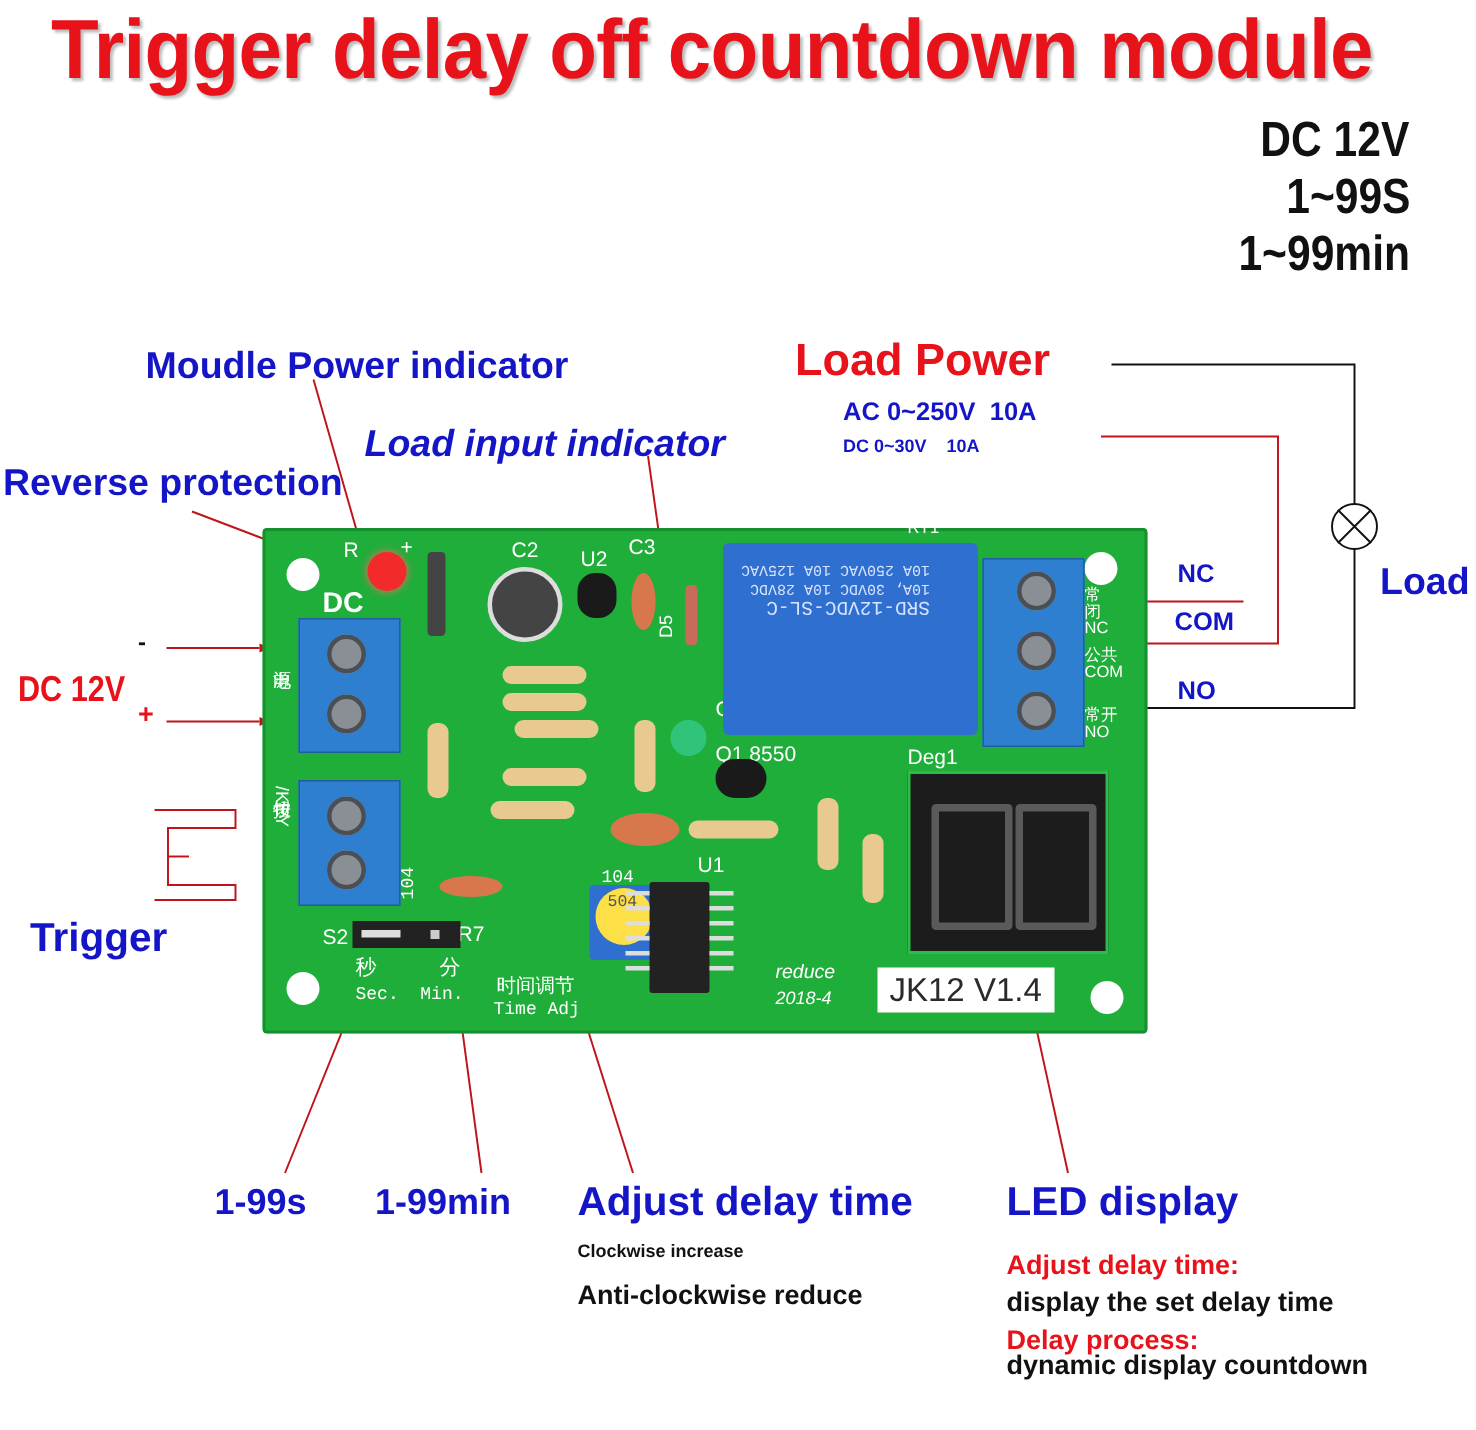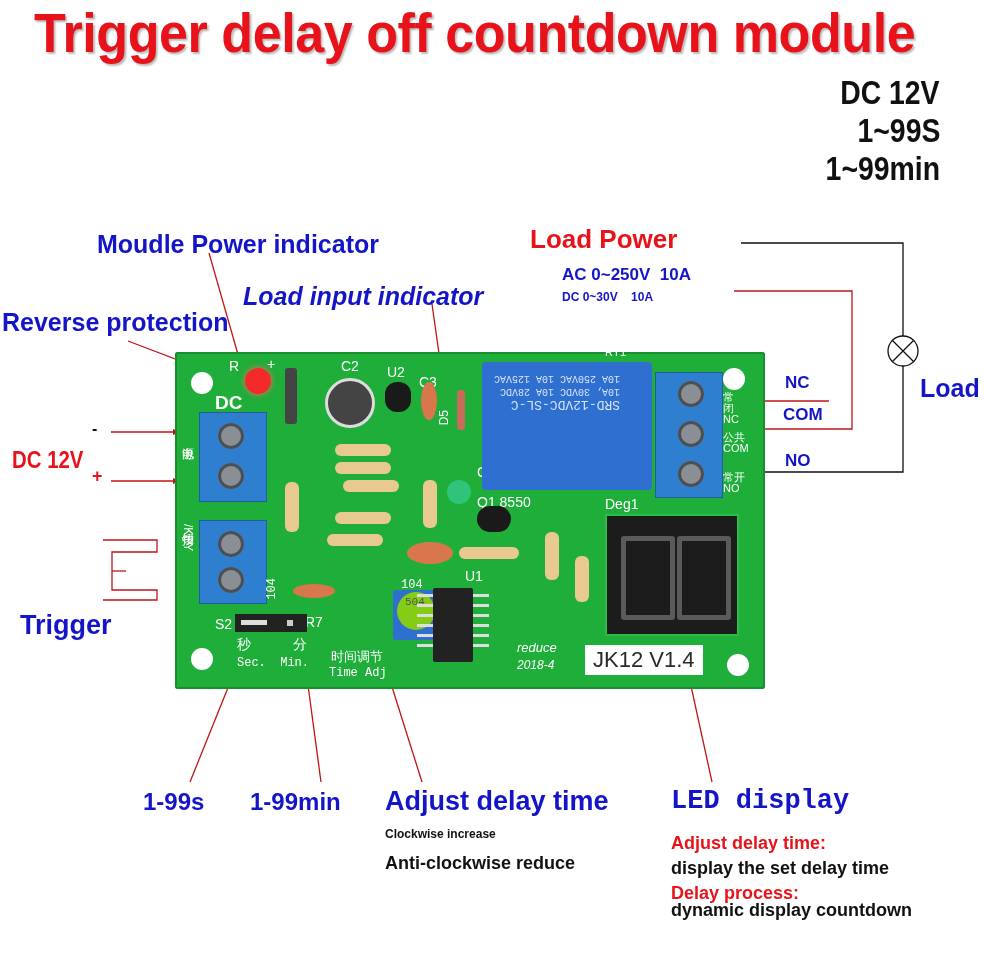--- a/index.html
+++ b/index.html
@@ -20,21 +20,21 @@
   .relay .rt{position:absolute;left:12px;top:10px;transform:rotate(180deg);line-height:13px;white-space:nowrap;}
   .seg{position:absolute;left:430px;top:162px;width:130px;height:118px;background:#1c1c1c;border:2px solid #2bbd47;}
   .digit{position:absolute;top:20px;width:44px;height:74px;border:5px solid #5a5a5a;border-radius:3px;}
   .ic{position:absolute;left:258px;top:236px;width:40px;height:74px;background:#222;border-radius:2px;}
   .pin{position:absolute;width:16px;height:3px;background:#ddd;}
   .res{position:absolute;height:12px;background:#e8c98f;border-radius:6px;}
   .silk{position:absolute;color:#fff;font-size:14px;white-space:nowrap;}
   .silkm{position:absolute;color:#fff;font-size:12px;font-family:"Liberation Mono",monospace;white-space:nowrap;}
   .jk{position:absolute;left:410px;top:293px;padding:2px 8px;background:#fff;color:#2a2a2a;font-size:22px;font-family:"Liberation Sans",sans-serif;}
   .pot{position:absolute;left:218px;top:238px;width:46px;height:50px;background:#2e6fd0;border-radius:3px;}
-  .pot .knob{position:absolute;left:4px;top:2px;width:38px;height:38px;border-radius:50%;background:#84cc16;}
+  .pot .knob{position:absolute;left:4px;top:2px;width:38px;height:38px;border-radius:50%;background:#fde047;}
   .led-r{position:absolute;left:70px;top:16px;width:26px;height:26px;border-radius:50%;background:#f22a2a;box-shadow:0 0 6px #f66;}
   .led-g{position:absolute;left:272px;top:128px;width:24px;height:24px;border-radius:50%;background:#2fc47a;}
   .cap{position:absolute;border-radius:50%;background:#d9774c;}
   .jumper{position:absolute;left:60px;top:262px;width:72px;height:18px;background:#222;}
 </style>
 </head>
 <body>
 
 <svg class="lines" viewBox="0 0 984 953">
   <g stroke="#c0141a" stroke-width="1.3" fill="none">
@@ -67,21 +67,21 @@
 </svg>
 
 <div class="abs title">Trigger delay off countdown module</div>
 <div class="abs spec" style="top:76px;">DC 12V</div>
 <div class="abs spec" style="top:114px;">1~99S</div>
 <div class="abs spec" style="top:152px;">1~99min</div>
 
 <div class="abs blue lbl24" style="left:97px;top:219px;">Moudle Power indicator</div>
 <div class="abs blue lbl24" style="left:243px;top:271px;font-style:italic;">Load input indicator</div>
 <div class="abs blue lbl24" style="left:2px;top:297px;">Reverse protection</div>
-<div class="abs red" style="left:530px;top:224px;font-size:26px;">Load Power</div>
+<div class="abs red" style="left:530px;top:224px;font-size:30px;">Load Power</div>
 <div class="abs blue" style="left:562px;top:265px;font-size:17px;white-space:pre;">AC 0~250V  10A</div>
 <div class="abs blue" style="left:562px;top:290px;font-size:12px;white-space:pre;">DC 0~30V    10A</div>
 <div class="abs blue lbl24" style="left:920px;top:363px;">Load</div>
 <div class="abs blue" style="left:785px;top:373px;font-size:17px;">NC</div>
 <div class="abs blue" style="left:783px;top:405px;font-size:17px;">COM</div>
 <div class="abs blue" style="left:785px;top:451px;font-size:17px;">NO</div>
 
 <div class="abs red" style="left:12px;top:446px;font-size:24px;transform:scaleX(0.85);transform-origin:left top;">DC 12V</div>
 <div class="abs black" style="left:92px;top:420px;font-size:16px;">-</div>
 <div class="abs red" style="left:92px;top:466px;font-size:18px;">+</div>
@@ -108,21 +108,21 @@
   <div class="term" style="left:24px;top:168px;width:66px;height:82px;">
     <div class="screw" style="left:18px;top:10px;"></div>
     <div class="screw" style="left:18px;top:46px;"></div>
   </div>
   <span class="silk" style="left:4px;top:172px;writing-mode:vertical-rl;font-size:12px;">按钮/KEY</span>
 
   <span class="silk" style="left:166px;top:6px;">C2</span>
   <div class="abs" style="left:150px;top:26px;width:44px;height:44px;border-radius:50%;background:#444;border:3px solid #ddd;"></div>
   <span class="silk" style="left:212px;top:12px;">U2</span>
   <div class="abs" style="left:210px;top:30px;width:26px;height:30px;border-radius:12px;background:#1a1a1a;"></div>
-  <span class="silk" style="left:244px;top:22px;">C3</span>
+  <span class="silk" style="left:244px;top:4px;">C3</span>
   <div class="cap" style="left:246px;top:30px;width:16px;height:38px;"></div>
   <span class="silk" style="left:262px;top:58px;writing-mode:vertical-rl;transform:rotate(180deg);font-size:12px;">D5</span>
   <div class="abs" style="left:282px;top:38px;width:8px;height:40px;background:#c86b5a;border-radius:3px;"></div>
 
   <div class="res" style="left:160px;top:92px;width:56px;"></div>
   <div class="res" style="left:160px;top:110px;width:56px;"></div>
   <div class="res" style="left:168px;top:128px;width:56px;"></div>
   <div class="res" style="left:160px;top:160px;width:56px;"></div>
   <div class="res" style="left:152px;top:182px;width:56px;"></div>
   <div class="res" style="left:110px;top:130px;width:14px;height:50px;"></div>
@@ -203,17 +203,17 @@
     <div class="digit" style="left:70px;"></div>
   </div>
 </div>
 
 <div class="abs blue" style="left:143px;top:788px;font-size:24px;">1-99s</div>
 <div class="abs blue" style="left:250px;top:788px;font-size:24px;">1-99min</div>
 <div class="abs blue" style="left:385px;top:786px;font-size:27px;">Adjust delay time</div>
 <div class="abs black" style="left:385px;top:827px;font-size:12px;">Clockwise increase</div>
 <div class="abs black" style="left:385px;top:853px;font-size:18px;">Anti-clockwise reduce</div>
 
-<div class="abs blue" style="left:671px;top:786px;font-size:27px;font-family:Liberation Mono, monospace;">LED display</div>
+<div class="abs blue" style="left:671px;top:786px;font-size:27px;">LED display</div>
 <div class="abs red" style="left:671px;top:833px;font-size:18px;">Adjust delay time:</div>
 <div class="abs black" style="left:671px;top:858px;font-size:18px;">display the set delay time</div>
 <div class="abs red" style="left:671px;top:883px;font-size:18px;">Delay process:</div>
 <div class="abs black" style="left:671px;top:900px;font-size:18px;">dynamic display countdown</div>
 
 </body></html>

